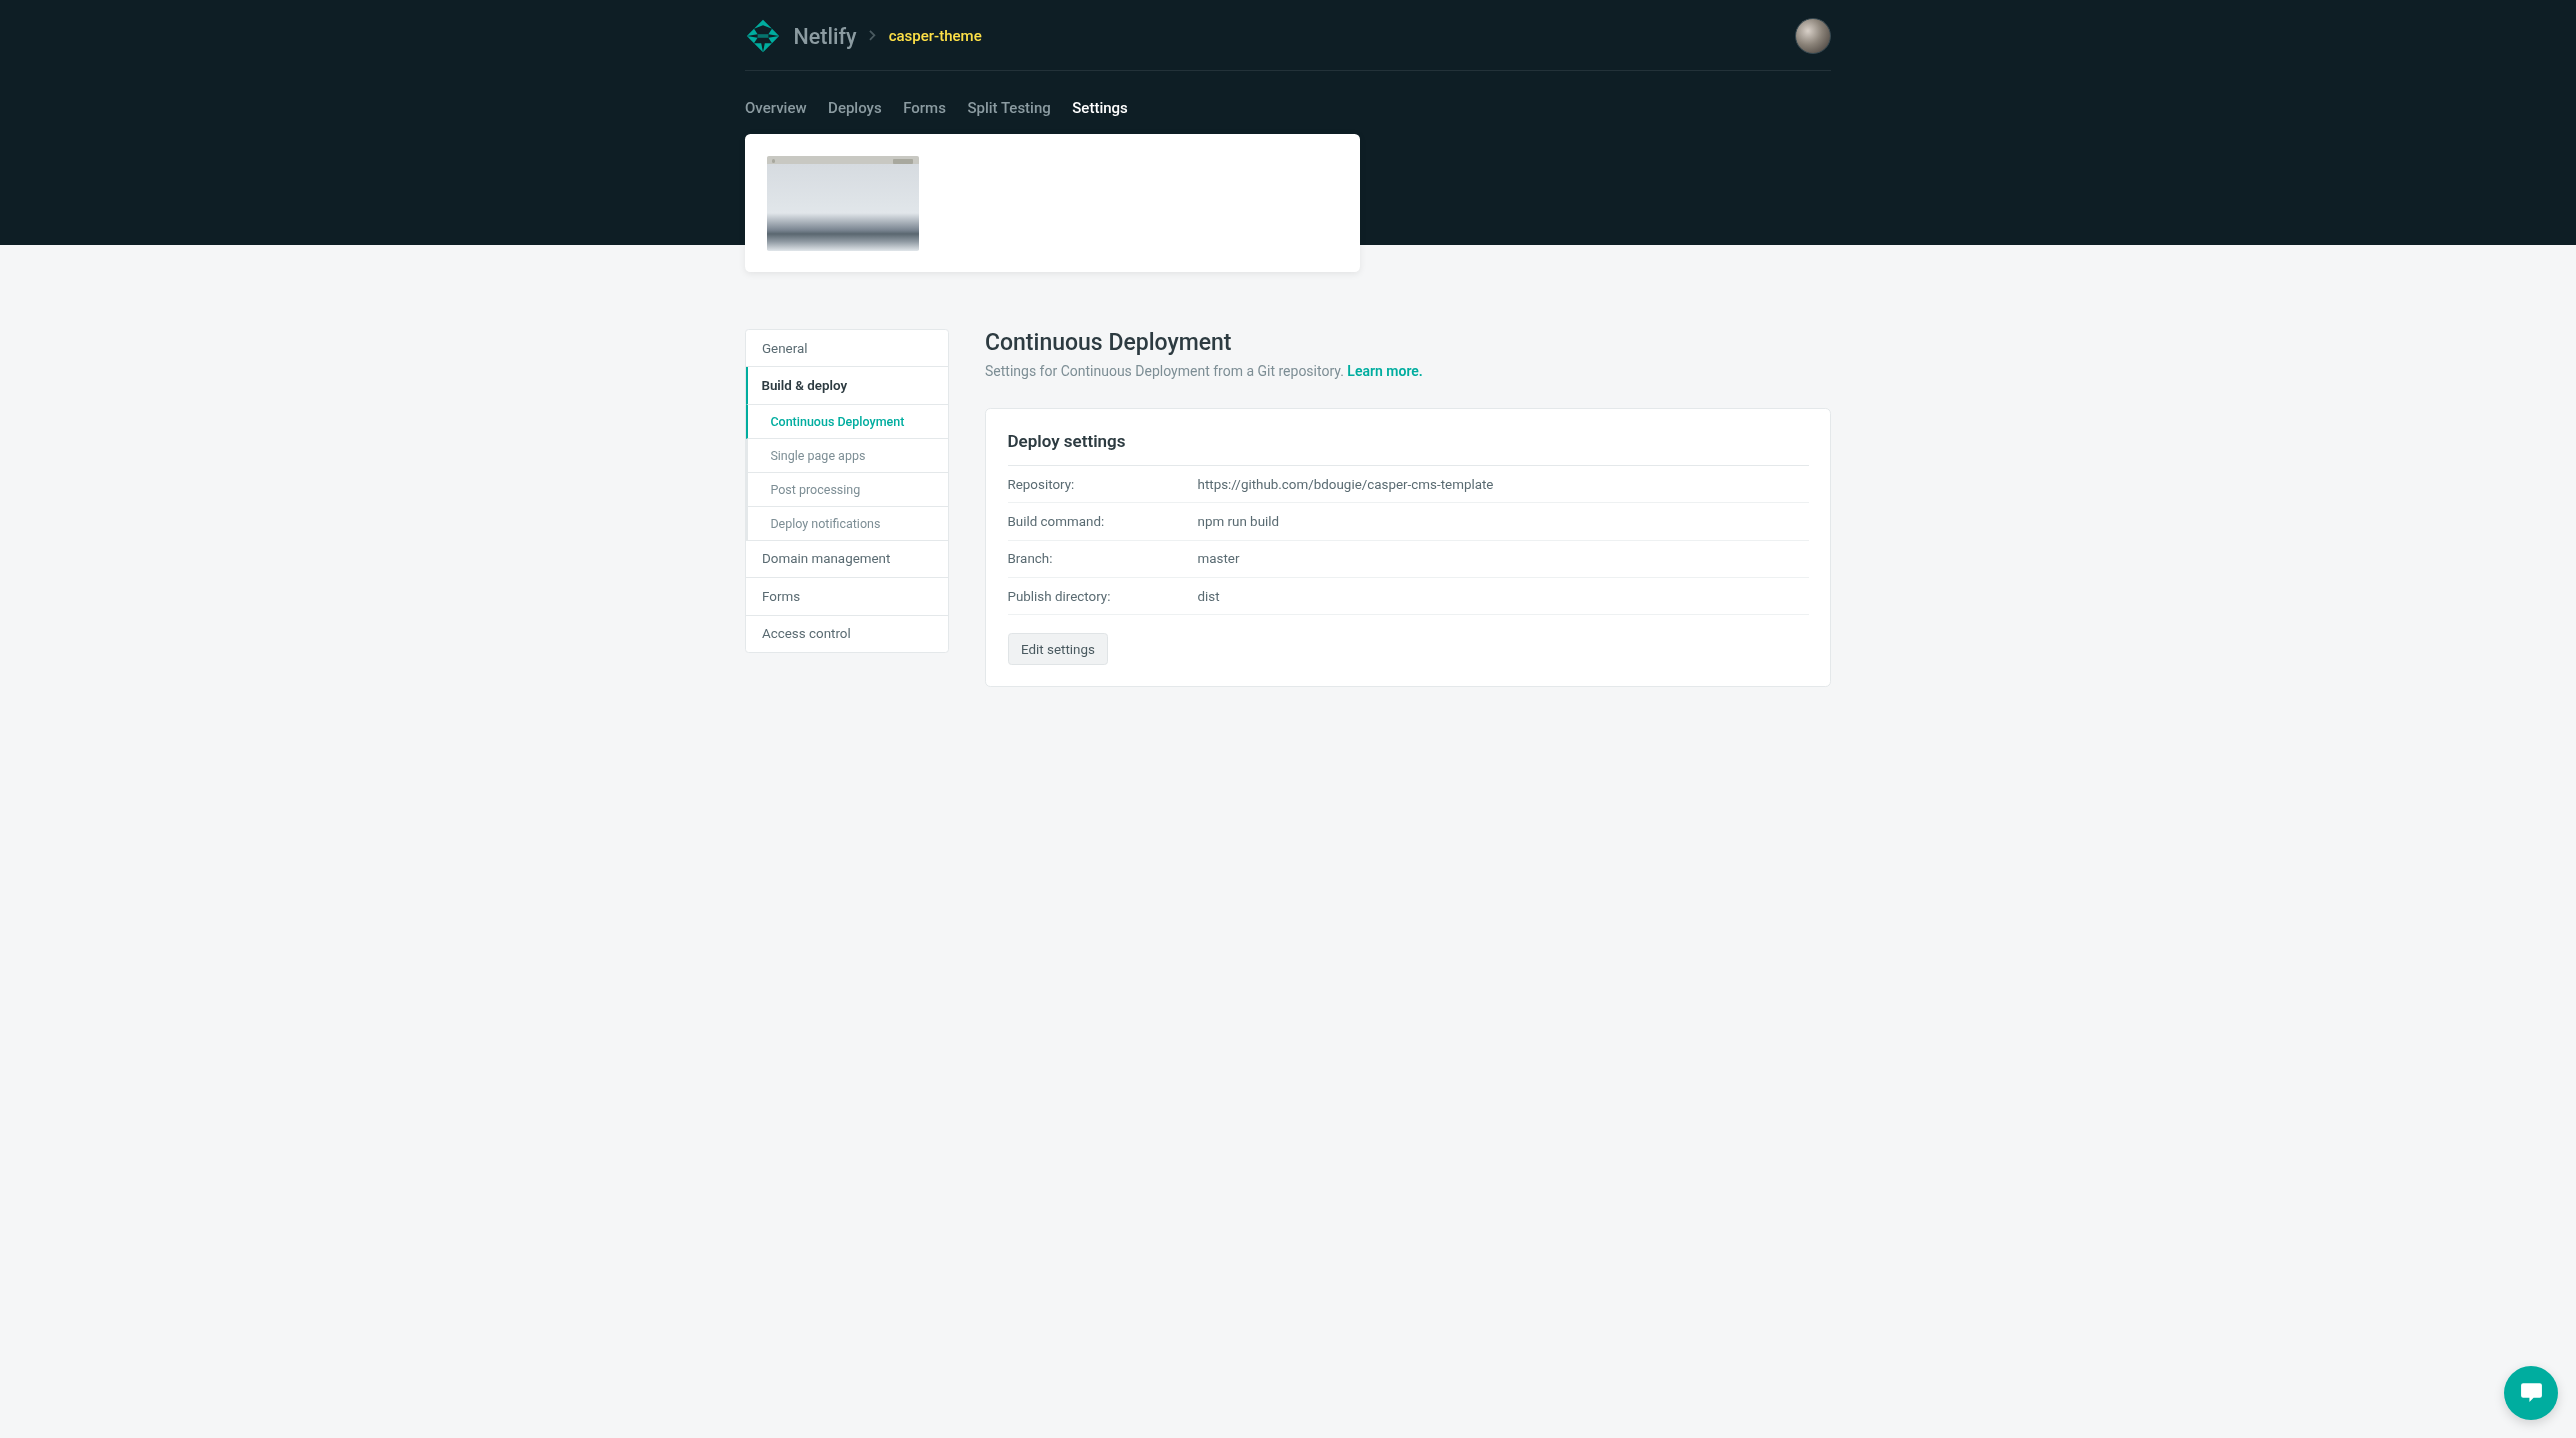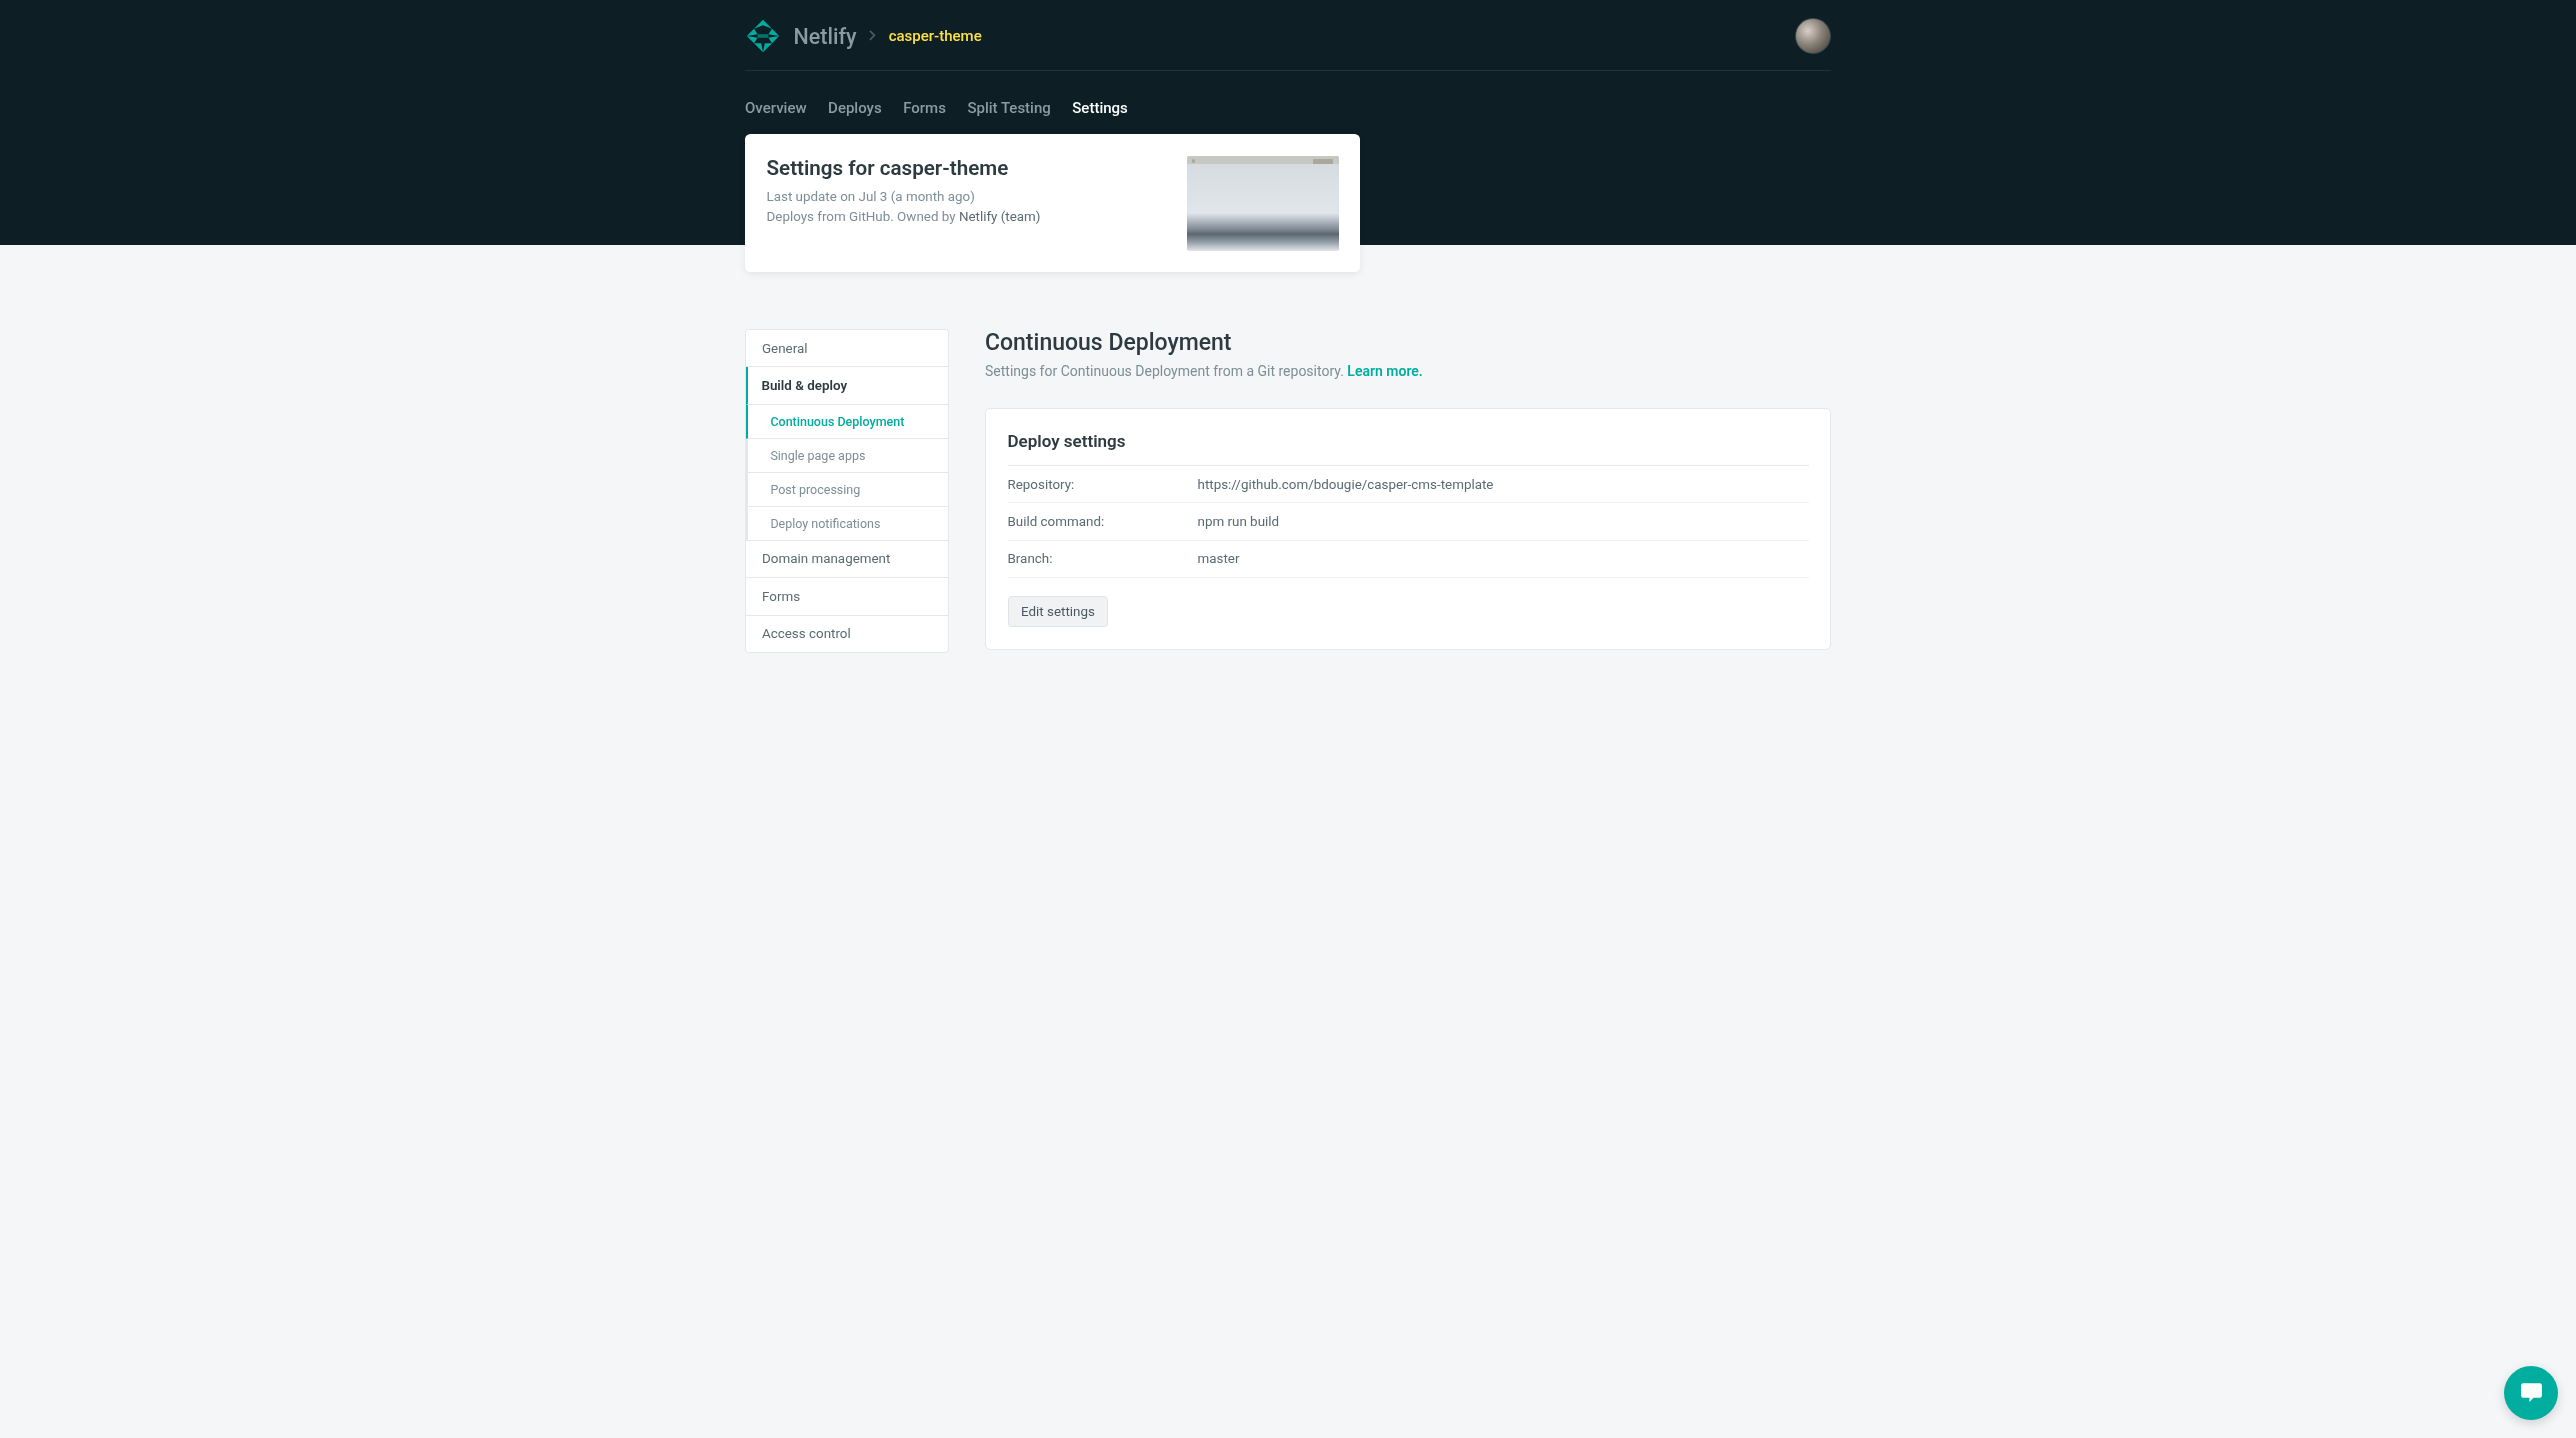--- a/index.html
+++ b/index.html
@@ -292,27 +292,20 @@
       <div class="tab">Forms</div>
       <div class="tab">Split Testing</div>
       <div class="tab active">Settings</div>
     </div>
     <div class="header-spacer"></div>
   </div>
 </div>
 
 <div class="hero-card">
   <div class="card-wrap">
-    <div class="card-text">
-      <h1 class="card-title">Settings for casper-theme</h1>
-      <p class="card-sub">Last update on Jul 3 (a month ago)</p>
-      <p class="card-sub">
-        <span>Deploys from </span><a>GitHub</a><span>. Owned by </span><a class="owner-link">Netlify (team)</a>
-      </p>
-    </div>
     <div class="thumb"></div>
   </div>
 </div>
 
 <div class="main">
   <div class="sidebar">
     <div class="sidebar-item">General</div>
     <div class="sidebar-item active">Build &amp; deploy</div>
     <div class="sidebar-sub active">Continuous Deployment</div>
     <div class="sidebar-sub">Single page apps</div>
@@ -336,20 +329,24 @@
         <div class="dl-value">https://github.com/bdougie/casper-cms-template</div>
       </div>
       <div class="dl-row">
         <div class="dl-label">Build command:</div>
         <div class="dl-value">npm run build</div>
       </div>
       <div class="dl-row">
         <div class="dl-label">Branch:</div>
         <div class="dl-value">master</div>
       </div>
+      <div class="dl-row">
+        <div class="dl-label">Publish directory:</div>
+        <div class="dl-value">dist</div>
+      </div>
       <button class="edit-btn">Edit settings</button>
     </div>
   </div>
 </div>
 
 <div class="chat-bubble">
   <span>
     <svg viewBox="0 0 24 24">
         <path d="M4 4h16a2 2 0 0 1 2 2v10a2 2 0 0 1-2 2H14l-4 4v-4H4a2 2 0 0 1-2-2V6a2 2 0 0 1 2-2z"></path>
       </svg>

